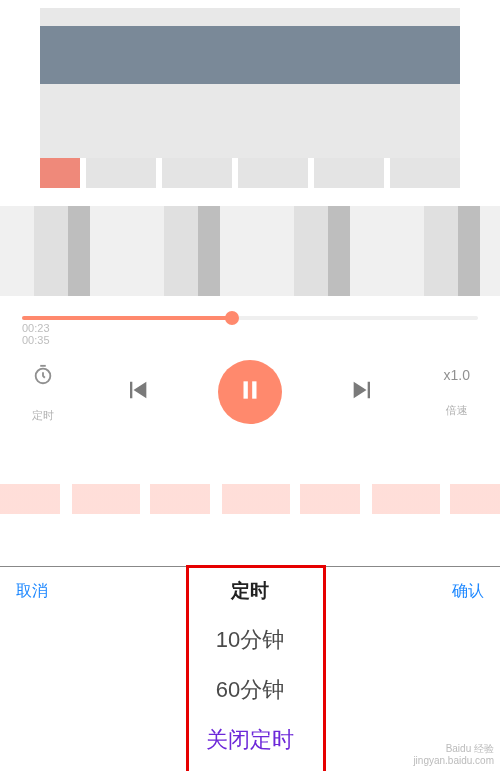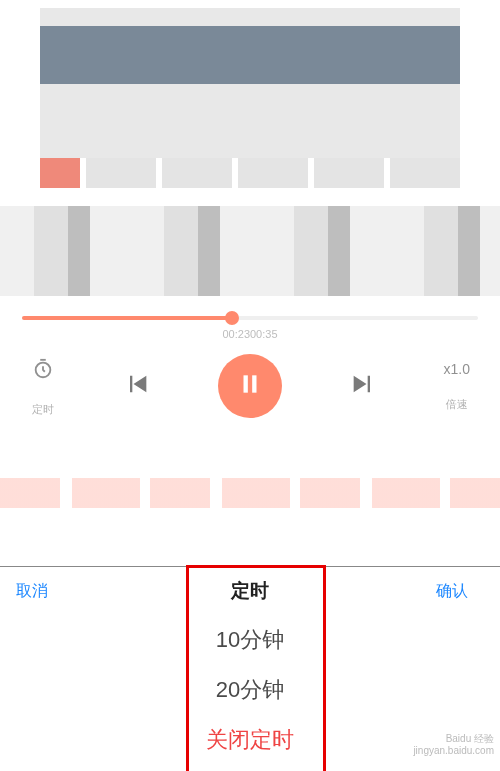--- a/index.html
+++ b/index.html
@@ -60,22 +60,22 @@
     width: 46%;
     background: #ff4b1f;
     border-radius: 2px;
   }
   .progress .knob {
     position: absolute; top:50%; left:46%;
     width: 14px; height: 14px; margin:-7px;
     background:#ff4b1f; border-radius:50%;
   }
   .times {
-    display:flex; justify-content:center;
-    font-size:11px; color:#9a9a9a; margin-top:8px;
+    display:flex; justify-content:flex-start;
+    font-size:11px; color:#9a9a9a; margin-top:2px;flex-direction:column;
   }
 
   .controls {
     display:flex; align-items:center; justify-content:space-between;
     padding: 14px 30px 20px 30px;
   }
   .ctrl-col { display:flex; flex-direction:column; align-items:center; gap:20px; }
   .ctrl-label { font-size:11px; color:#888; }
   .ctrl-icon { width:26px; height:26px; display:flex; align-items:center; justify-content:center; color:#555; }
   .speed-val { font-size:14px; color:#555; font-weight:500; }
@@ -109,38 +109,38 @@
     height:48px;
     display:flex; align-items:center; justify-content:center;
   }
   .sheet-title { font-size:19px; font-weight:700; color:#222; }
   .sheet-cancel, .sheet-confirm {
     position:absolute; top:0; height:48px;
     display:flex; align-items:center;
     font-size:16px; color:#1e88ff; padding:0 16px;
   }
   .sheet-cancel { left:0; }
-  .sheet-confirm { right:16px; }
+  .sheet-confirm { right:0; }
 
   .option-list { }
   .option {
     height:50px; display:flex; align-items:center; justify-content:center;
     font-size:22px; color:#4a4a4a;
   }
-  .option.dim { color:#ef4444; }
+  .option.dim { color:#6d28d9; }
 
   .red-box {
     position:absolute;
     border:3px solid #e60000;
     pointer-events:none;
     z-index:20;
   }
 
   .watermark {
-    position:absolute; right:6px; bottom:14px;
+    position:absolute; right:6px; bottom:4px;
     font-size:10px; color:#bbb; z-index:30;
     text-align:right; line-height:1.2;
   }
 </style>
 </head>
 <body>
 
 <div class="album-area"></div>
 <div class="album-row2">
   <div class="sq r"></div>
@@ -207,21 +207,21 @@
 <div class="backdrop"></div>
 
 <div class="sheet">
   <div class="sheet-header">
     <div class="sheet-cancel">取消</div>
     <div class="sheet-title">定时</div>
     <div class="sheet-confirm">确认</div>
   </div>
   <div class="option-list">
     <div class="option">10分钟</div>
-    <div class="option">20分钟</div>
+    <div class="option">60分钟</div>
     <div class="option dim">关闭定时</div>
   </div>
 
   <div class="red-box" style="left:186px; top:-2px; width:140px; height:262px;"></div>
 </div>
 
 <div class="watermark">
   <div>Baidu 经验</div>
   <div>jingyan.baidu.com</div>
 </div>

